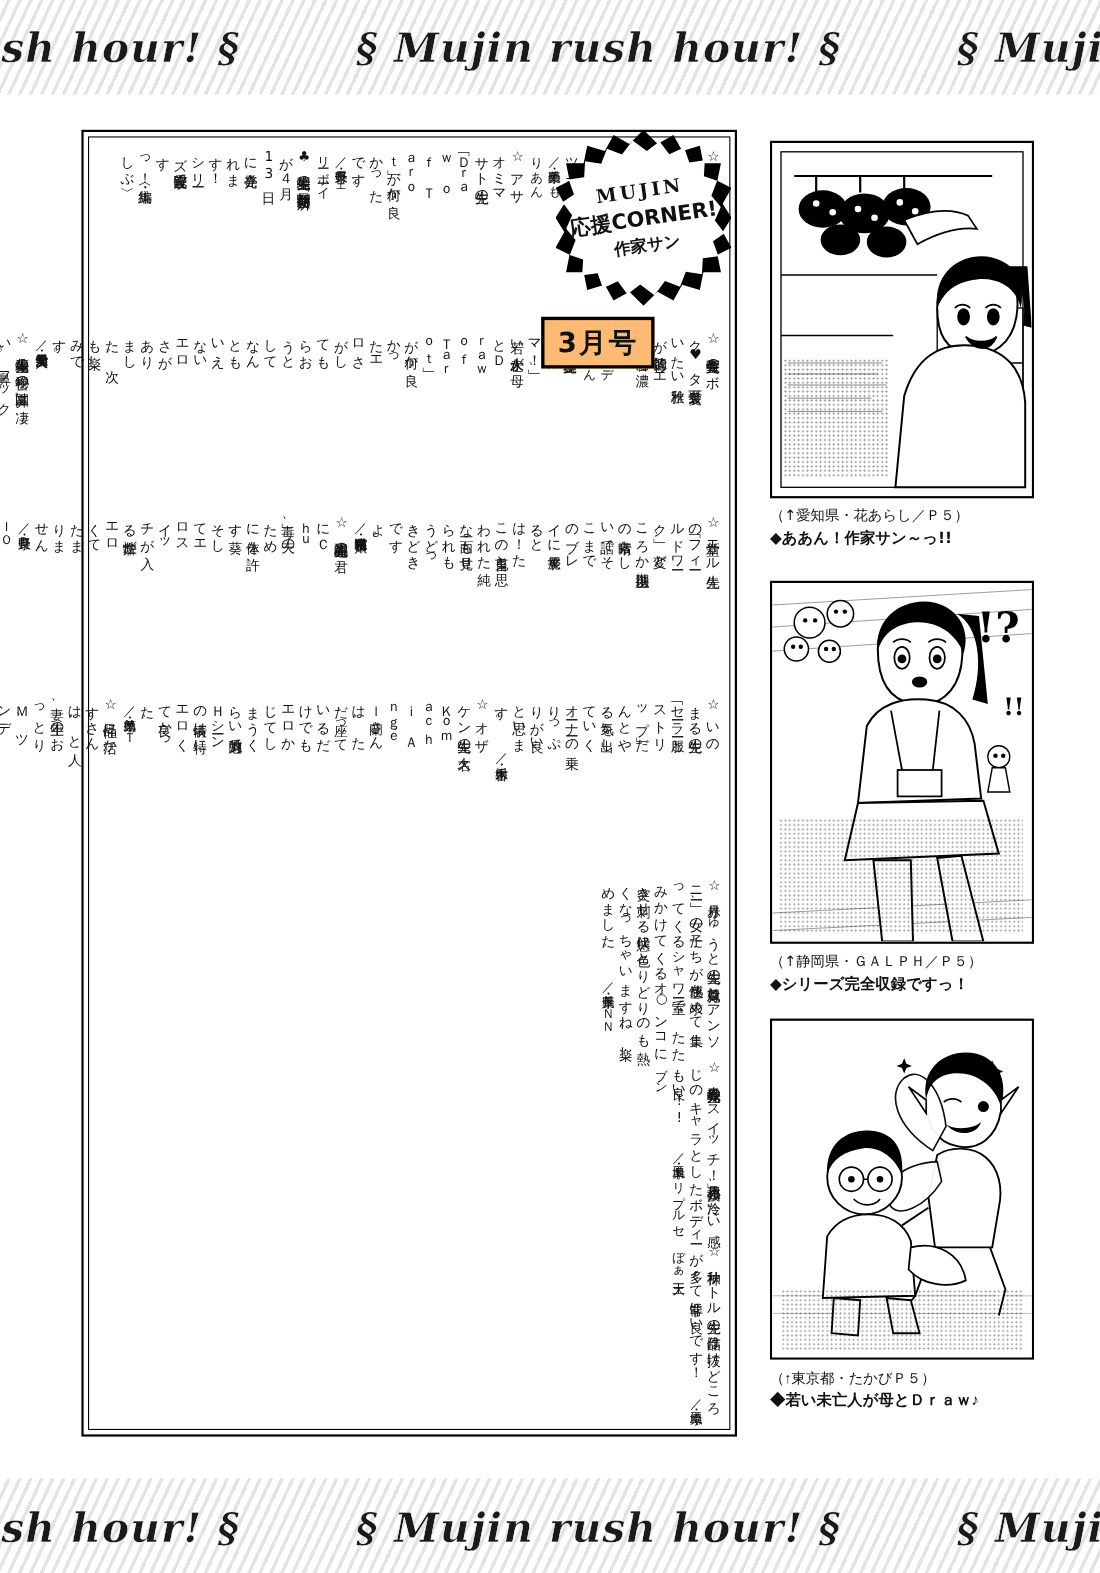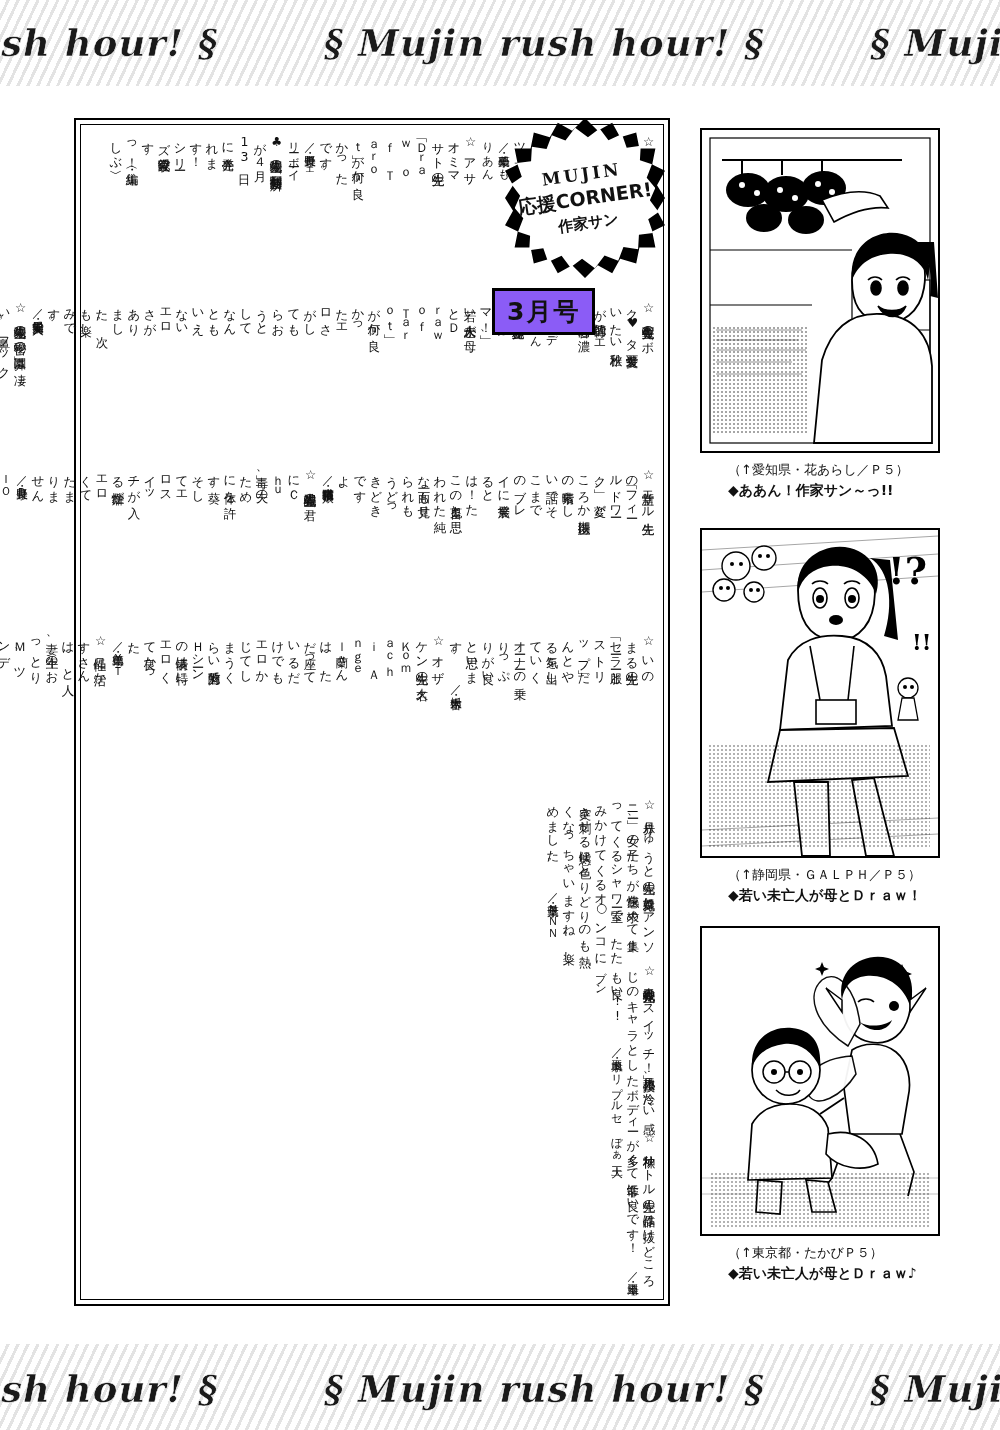--- a/index.html
+++ b/index.html
@@ -80,43 +80,43 @@
     background:#fff;
     clip-path:polygon(50% 0%,58% 8%,67% 3%,72% 12%,82% 9%,84% 19%,94% 19%,92% 29%,100% 33%,95% 42%,100% 50%,95% 58%,100% 67%,92% 71%,94% 81%,84% 81%,82% 91%,72% 88%,67% 97%,58% 92%,50% 100%,42% 92%,33% 97%,28% 88%,18% 91%,16% 81%,6% 81%,8% 71%,0% 67%,5% 58%,0% 50%,5% 42%,0% 33%,8% 29%,6% 19%,16% 19%,18% 9%,28% 12%,33% 3%,42% 8%);
     display:flex;flex-direction:column;align-items:center;justify-content:center;
     transform:rotate(-8deg);
   }
   .stamp .l1{font-family:"DejaVu Serif",serif;font-weight:bold;font-size:17px;letter-spacing:3px;}
   .stamp .l2{font-weight:bold;font-size:19px;margin-top:2px;}
   .stamp .l3{font-weight:bold;font-size:15px;margin-top:2px;}
   .month{
     position:absolute;left:492px;top:288px;
-    border:3px solid #000;background:#8b5cf6;
+    border:3px solid #000;background:#fdba74;
     padding:4px 12px;font-weight:bold;font-size:25px;
     letter-spacing:2px;z-index:6;
   }
 
   
   .art{
     position:absolute;left:700px;width:240px;
     border:2px solid #000;background:#fff;
     box-sizing:border-box;overflow:hidden;
   }
   .art1{top:128px;height:325px;}
   .art2{top:528px;height:330px;}
   .art3{top:926px;height:310px;}
   .art .scene{position:absolute;inset:0;overflow:hidden;}
   .cap{
-    position:absolute;left:728px;width:250px;
+    position:absolute;left:700px;width:250px;
     font-size:14px;line-height:1.5;font-weight:bold;
   }
   .cap .c1{font-size:13px;font-weight:normal;}
   .cap1{top:460px;}
   .cap2{top:865px;}
-  .cap3{top:1243px;}
+  .cap3{top:1243px;font-family:Liberation Serif, serif;}
   .tone{
     position:absolute;
     background-image:radial-gradient(circle,#000 0.8px,transparent 1px);
     background-size:4px 4px;
   }
   svg{display:block;}
 </style>
 </head>
 <body>
 
@@ -359,21 +359,21 @@
       <g fill="#000">
           <circle cx="203" cy="157" r="2"></circle>
           <circle cx="210" cy="157" r="2"></circle>
         </g>
     </svg>
     <div class="tone" style="left:6px;top:214px;width:222px;height:104px;opacity:.3;"></div>
   </div>
 </div>
 <div class="cap cap2">
   <div class="c1">（↑静岡県・ＧＡＬＰＨ／Ｐ５）</div>
-  <div>◆若い未亡人が母とＤｒａｗ！</div>
+  <div>◆シリーズ完全収録ですっ！</div>
 </div>
 
 <div class="art art3">
   <div class="scene">
     <svg viewBox="0 0 236 306" width="236" height="306">
       <rect x="0" y="0" width="236" height="306" fill="#fff"></rect>
 
       <rect x="0" y="236" width="236" height="70" fill="#fff"></rect>
       <g stroke="#000" stroke-width="0.7" opacity="0.35">
         <line x1="0" y1="250" x2="236" y2="250"></line>

